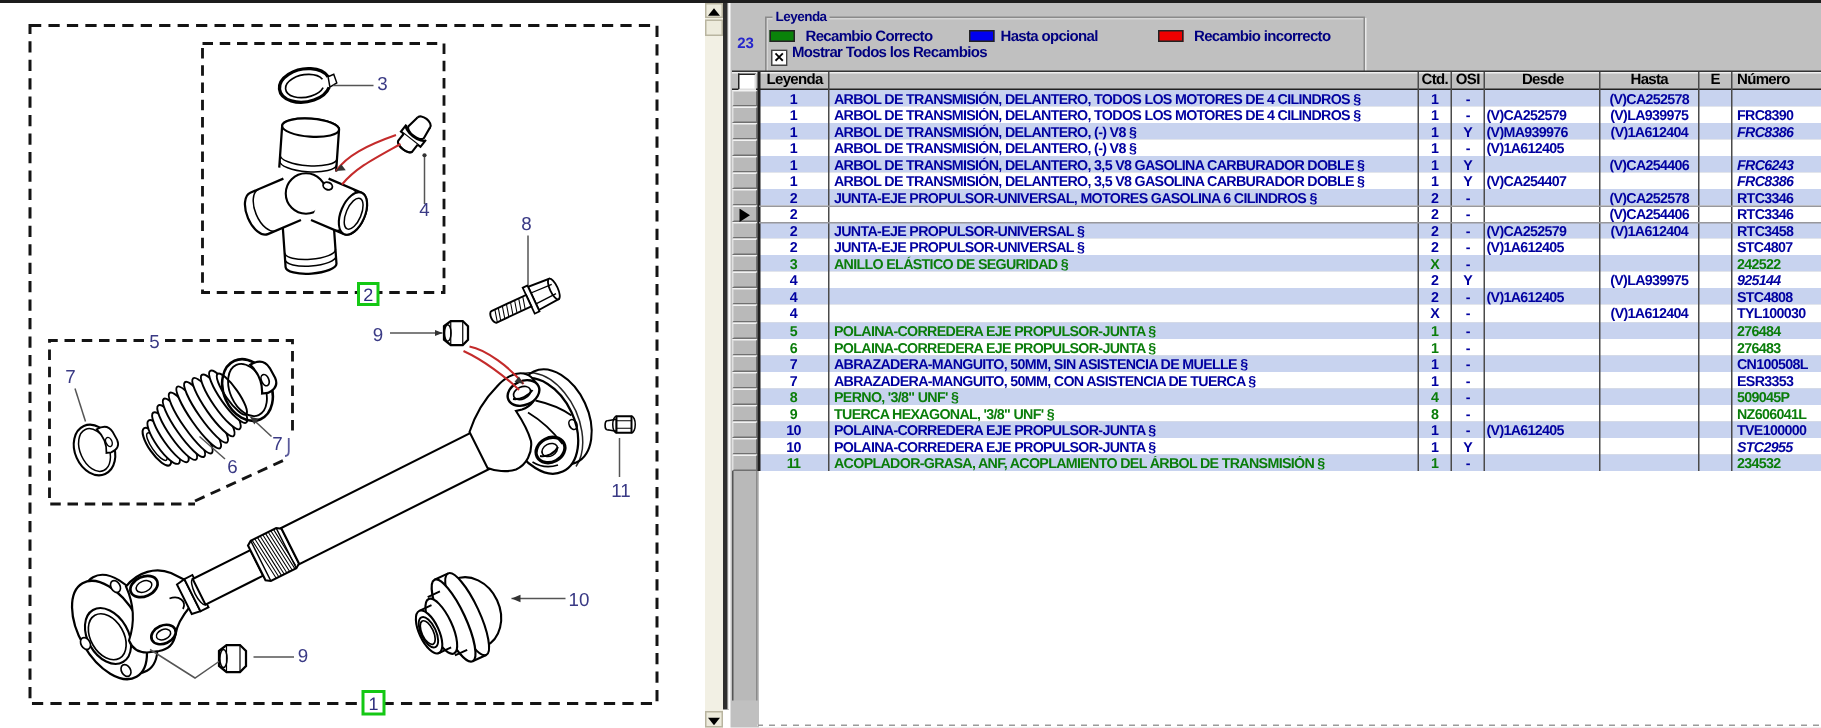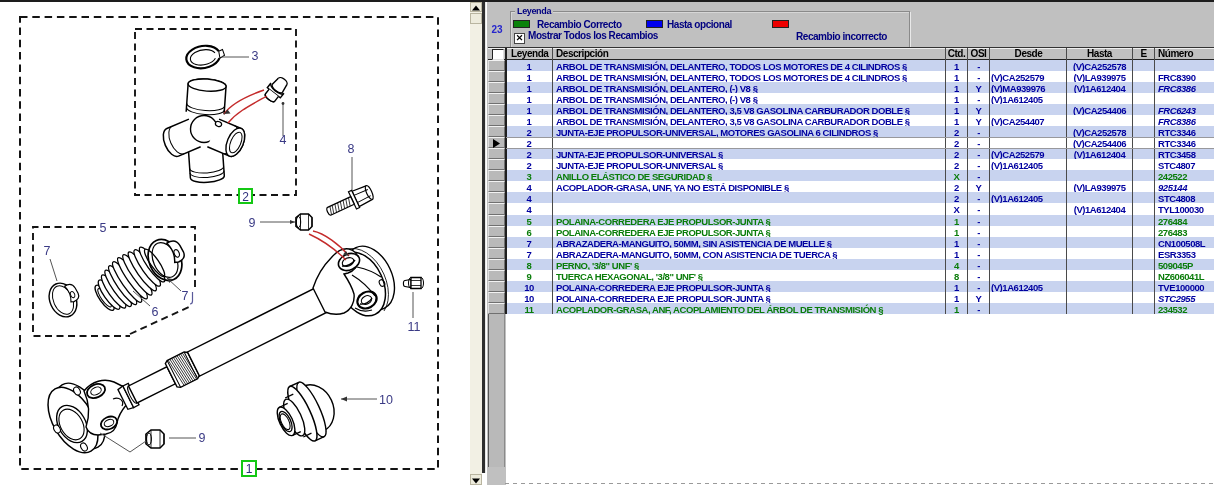--- a/index.html
+++ b/index.html
@@ -291,29 +291,28 @@
   <div id="right"></div>
   <div id="topbar"></div>
   <div id="num23">23</div>
   <div id="gbox"></div>
   <div style="position:absolute;left:515px;top:6px;background:#C0C0C0;padding:0 2px;font-weight:bold;color:#000080;font-size:9px;letter-spacing:-0.35px;">Leyenda</div>
   <div class="sw" style="left:513px;background:#0a820a;"></div>
   <div class="lbl" style="left:537px;top:18.5px;">Recambio Correcto</div>
   <div class="sw" style="left:646px;background:#0000EE;"></div>
   <div class="lbl" style="left:667px;top:18.5px;">Hasta opcional</div>
   <div class="sw" style="left:772px;background:#EE0000;"></div>
-  <div class="lbl" style="left:796px;top:18.5px;margin-top:12px;">Recambio incorrecto</div>
+  <div class="lbl" style="left:796px;top:18.5px;">Recambio incorrecto</div>
   <div id="chk">✕</div>
   <div class="lbl" style="left:528px;top:30px;">Mostrar Todos los Recambios</div>
 
   <div id="gridtopline"></div>
   <div id="hdrband"></div>
   <div id="hdrchk"></div>
   <div class="hc" style="left:506px;width:46px;text-align:left;padding-left:5px;">Leyenda</div>
-<div class="hc" style="left:556px;width:388px;text-align:left;">Descripción</div>
 <div class="hc" style="left:946px;width:21px;text-align:center;">Ctd.</div>
 <div class="hc" style="left:968px;width:21px;text-align:center;">OSI</div>
 <div class="hc" style="left:991px;width:75px;text-align:center;">Desde</div>
 <div class="hc" style="left:1067px;width:65px;text-align:center;">Hasta</div>
 <div class="hc" style="left:1133px;width:21px;text-align:center;">E</div>
 <div class="hc" style="left:1158px;width:56px;text-align:left;">Número</div>
   <div id="whitebelow"></div>
   <div class="row" style="top:60px;height:11px;background:#C8D3EF;"></div>
 <div class="gut" style="top:60px;height:11px;"></div>
 <div class="c" style="left:506px;width:46px;top:61px;line-height:11px;text-align:center;color:#0000A0;">1</div>
@@ -403,21 +402,20 @@
 <div class="row" style="top:170px;height:11px;background:#C8D3EF;"></div>
 <div class="gut" style="top:170px;height:11px;"></div>
 <div class="c" style="left:506px;width:46px;top:171px;line-height:11px;text-align:center;color:#0A7D0A;">3</div>
 <div class="c" style="left:556px;width:388px;top:171px;line-height:11px;text-align:left;color:#0A7D0A;">ANILLO ELÁSTICO DE SEGURIDAD §</div>
 <div class="c" style="left:946px;width:21px;top:171px;line-height:11px;text-align:center;color:#0A7D0A;">X</div>
 <div class="c" style="left:968px;width:21px;top:171px;line-height:11px;text-align:center;color:#0000A0;">-</div>
 <div class="c" style="left:1158px;width:56px;top:171px;line-height:11px;text-align:left;color:#0A7D0A;">242522</div>
 <div class="row" style="top:181px;height:11px;background:#fff;"></div>
 <div class="gut" style="top:181px;height:11px;"></div>
 <div class="c" style="left:506px;width:46px;top:182px;line-height:11px;text-align:center;color:#0000A0;">4</div>
-<div class="c" style="left:556px;width:388px;top:182px;line-height:11px;text-align:left;color:#0000A0;">ACOPLADOR-GRASA, UNF, YA NO ESTÁ DISPONIBLE §</div>
 <div class="c" style="left:946px;width:21px;top:182px;line-height:11px;text-align:center;color:#0000A0;">2</div>
 <div class="c" style="left:968px;width:21px;top:182px;line-height:11px;text-align:center;color:#0000A0;">Y</div>
 <div class="c" style="left:1067px;width:65px;top:182px;line-height:11px;text-align:center;color:#0000A0;">(V)LA939975</div>
 <div class="c" style="left:1158px;width:56px;top:182px;line-height:11px;text-align:left;color:#0000A0;font-style:italic;">925144</div>
 <div class="row" style="top:192px;height:11px;background:#C8D3EF;"></div>
 <div class="gut" style="top:192px;height:11px;"></div>
 <div class="c" style="left:506px;width:46px;top:193px;line-height:11px;text-align:center;color:#0000A0;">4</div>
 <div class="c" style="left:946px;width:21px;top:193px;line-height:11px;text-align:center;color:#0000A0;">2</div>
 <div class="c" style="left:968px;width:21px;top:193px;line-height:11px;text-align:center;color:#0000A0;">-</div>
 <div class="c" style="left:991px;width:75px;top:193px;line-height:11px;text-align:left;color:#0000A0;">(V)1A612405</div>

